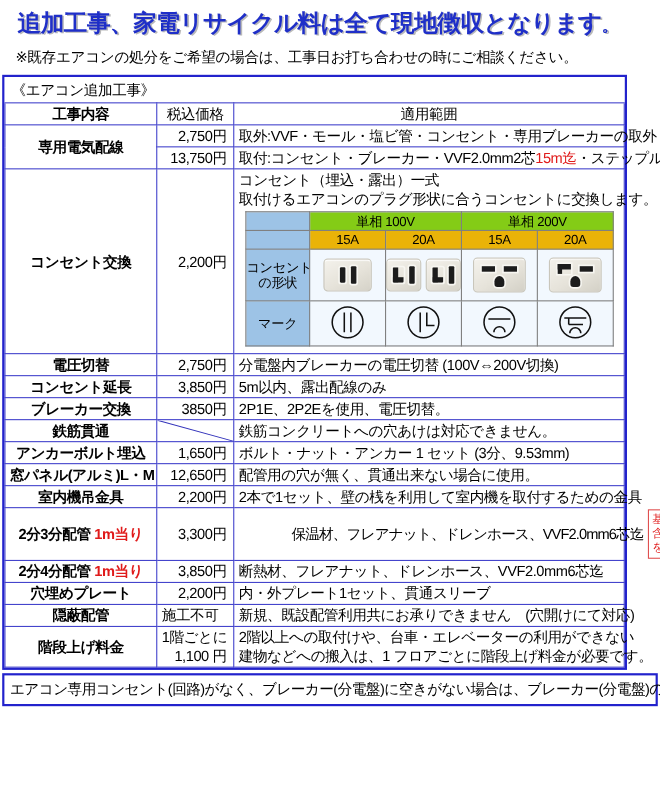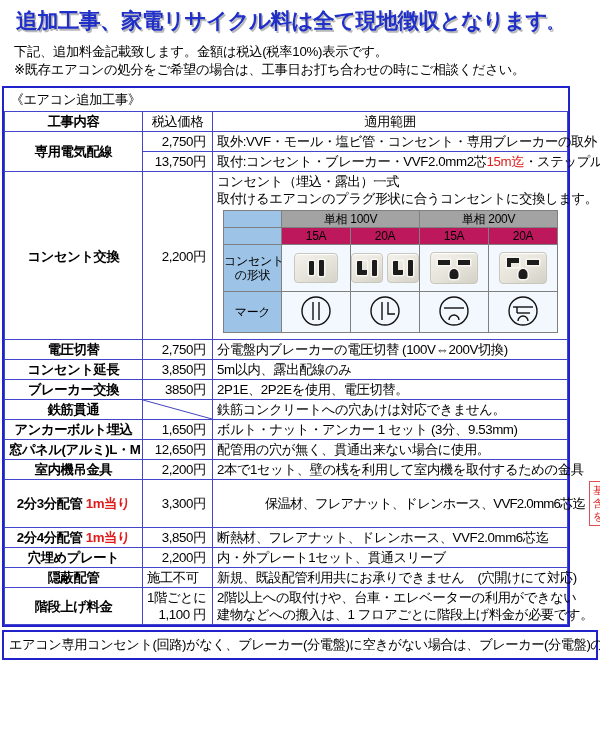--- a/index.html
+++ b/index.html
@@ -93,22 +93,22 @@
   }
   table.outlet td {
     border: 1px solid #808080;
     font-size: 12px;
     text-align: center;
     padding: 1px 0;
     letter-spacing: -0.3px;
     line-height: 14px;
   }
   .o-lbl { width: 58px; background: #9dc3e6; font-size: 11.5px; }
-  .o-h1 { background: #a3a3a3; }
-  .o-h2 { background: #be185d; font-size: 11.5px; margin-left: 20px; }
+  .o-h1 { background: #84cc16; }
+  .o-h2 { background: #eab308; font-size: 11.5px; margin-left: 20px; }
   .o-cell { background: #f2f8fe; height: 47px; }
   .o-mark { background: #f2f8fe; height: 41px; }
   .dash-l { border-left: 1px dashed #9a9a9a !important; }
   .dash-t { border-top: 1px dashed #444 !important; }
   .solid-l { border-left: 1px solid #606060 !important; }
   .o-blank { background: #9dc3e6; }
 
   .sockets { display: flex; justify-content: center; gap: 4px; }
 
   
@@ -196,21 +196,20 @@
   .sp { display: inline-block; width: 18px; }
 </style>
 </head>
 <body>
 
 <div class="title">
   <span>追加工事、家電リサイクル料は全て現地徴収となります</span><span class="period">。</span>
 </div>
 
 <div class="intro">
-  <div>下記、追加料金記載致します。金額は税込(税率10%)表示です。</div>
   <div>※既存エアコンの処分をご希望の場合は、工事日お打ち合わせの時にご相談ください。</div>
 </div>
 
 <div class="tablewrap">
 <table class="main">
   <colgroup>
     <col class="col-a">
         <col class="col-b">
         <col class="col-c">
   </colgroup>

